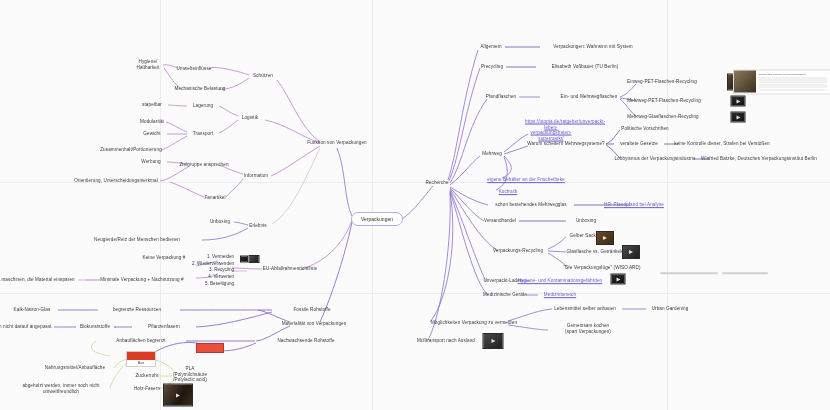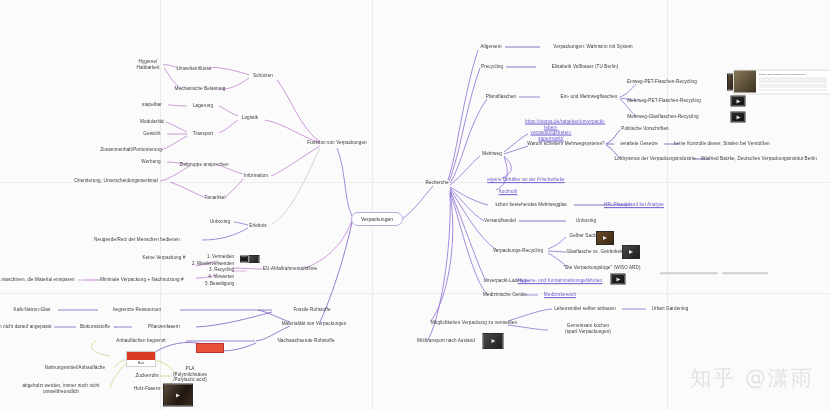--- a/index.html
+++ b/index.html
@@ -286,14 +286,13 @@
     <div class="cap">Mais</div>
   </div>
 
   <div class="redbox" style="left:210px;top:348px"></div>
 
   <div class="sliderrow" style="left:660px;top:273px">
     <div class="tr" style="width:58px"></div>
     <div class="tr" style="width:46px"></div>
   </div>
 
-  <div class="watermark">知乎 @潇雨</div>
 </div>
 
 </body></html>

